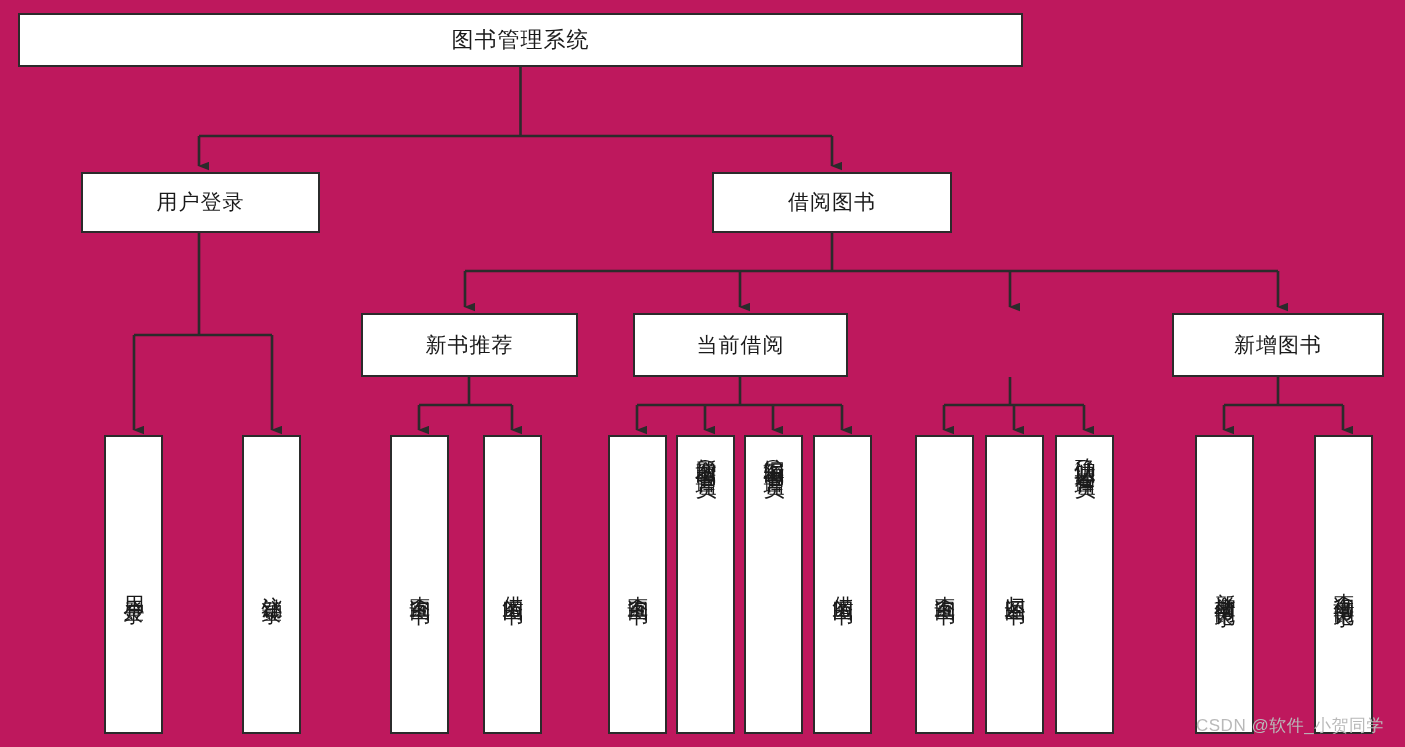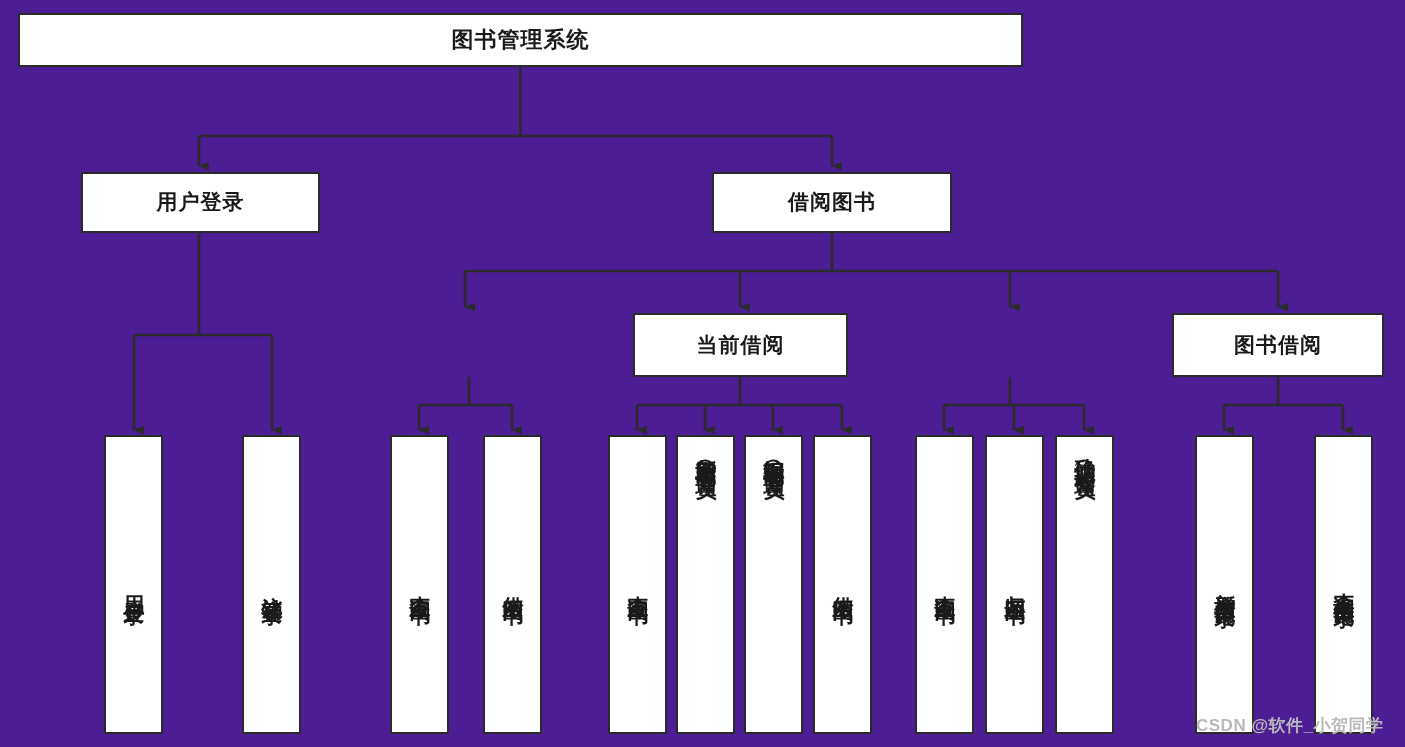--- a/index.html
+++ b/index.html
@@ -11,22 +11,21 @@
     width: 1405px;
     height: 747px;
     font-family: "Liberation Sans", "DejaVu Sans", sans-serif;
     overflow: hidden;
     position: relative;
   }
   #diagram-root {
     position: relative;
     width: 1405px;
     height: 747px;
-    background: #4c1d95;
-    font-weight: bold;
+    background: #be185d;
   }
   svg.connectors {
     position: absolute;
     left: 0;
     top: 0;
     width: 1405px;
     height: 747px;
     pointer-events: none;
   }
   .node {
@@ -135,25 +134,28 @@
     <span class="node-label">图书管理系统</span>
   </div>
 
   <div class="node horiz" style="left:81px; top:172px; width:239px; height:61px;">
     <span class="node-label">用户登录</span>
   </div>
   <div class="node horiz" style="left:712px; top:172px; width:240px; height:61px;">
     <span class="node-label">借阅图书</span>
   </div>
 
+  <div class="node horiz" style="left:361px; top:313px; width:217px; height:64px;">
+    <span class="node-label">新书推荐</span>
+  </div>
   <div class="node horiz" style="left:633px; top:313px; width:215px; height:64px;">
     <span class="node-label">当前借阅</span>
   </div>
   <div class="node horiz" style="left:1172px; top:313px; width:212px; height:64px;">
-    <span class="node-label">图书借阅</span>
+    <span class="node-label">新增图书</span>
   </div>
 
   <div class="node vert" style="left:104px; top:435px; width:59px; height:299px;">
     <span class="node-label">用户登录</span>
   </div>
   <div class="node vert" style="left:242px; top:435px; width:59px; height:299px;">
     <span class="node-label">注销登录</span>
   </div>
 
   <div class="node vert" style="left:390px; top:435px; width:59px; height:299px;">

